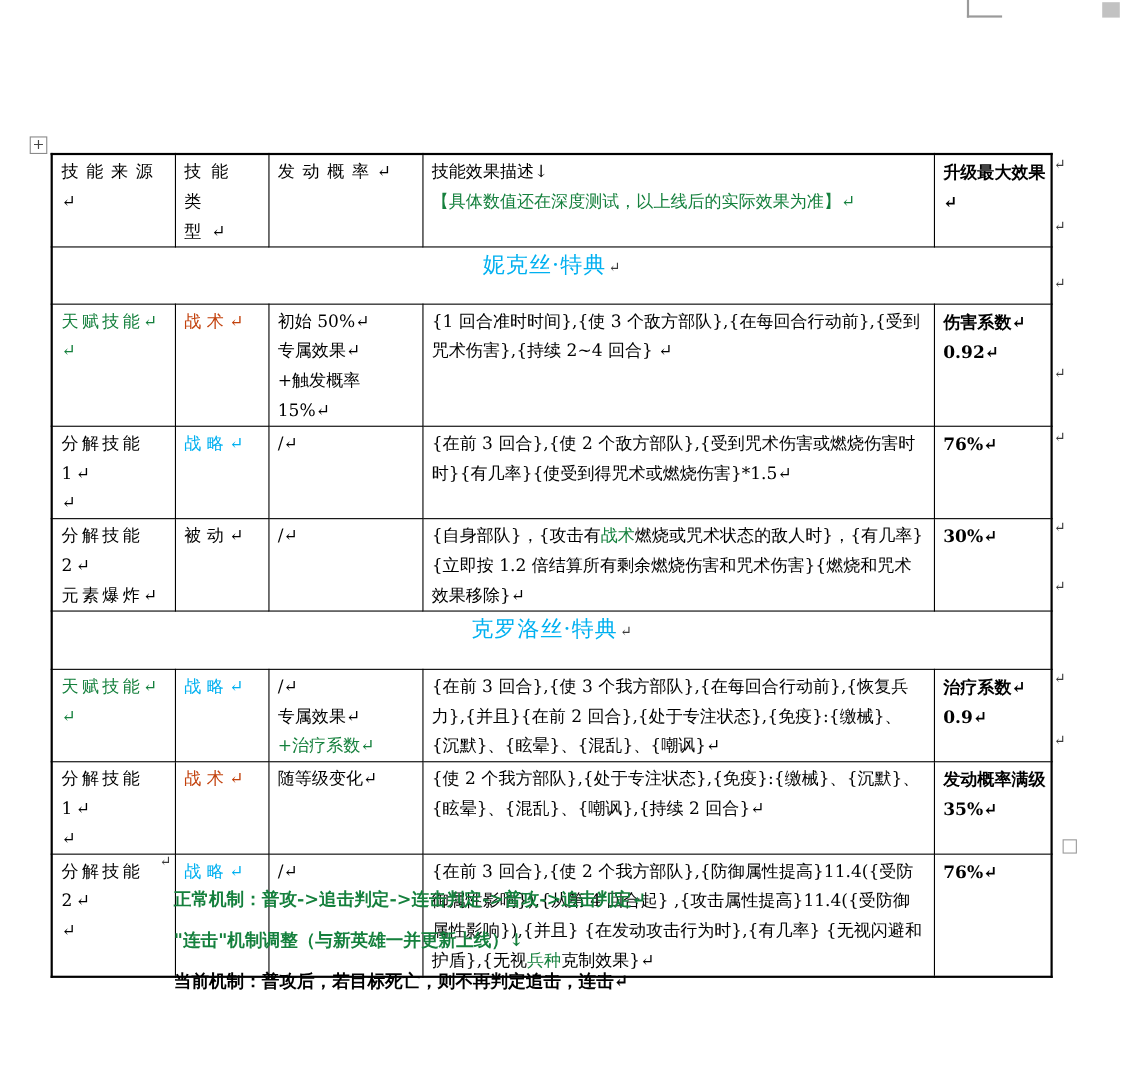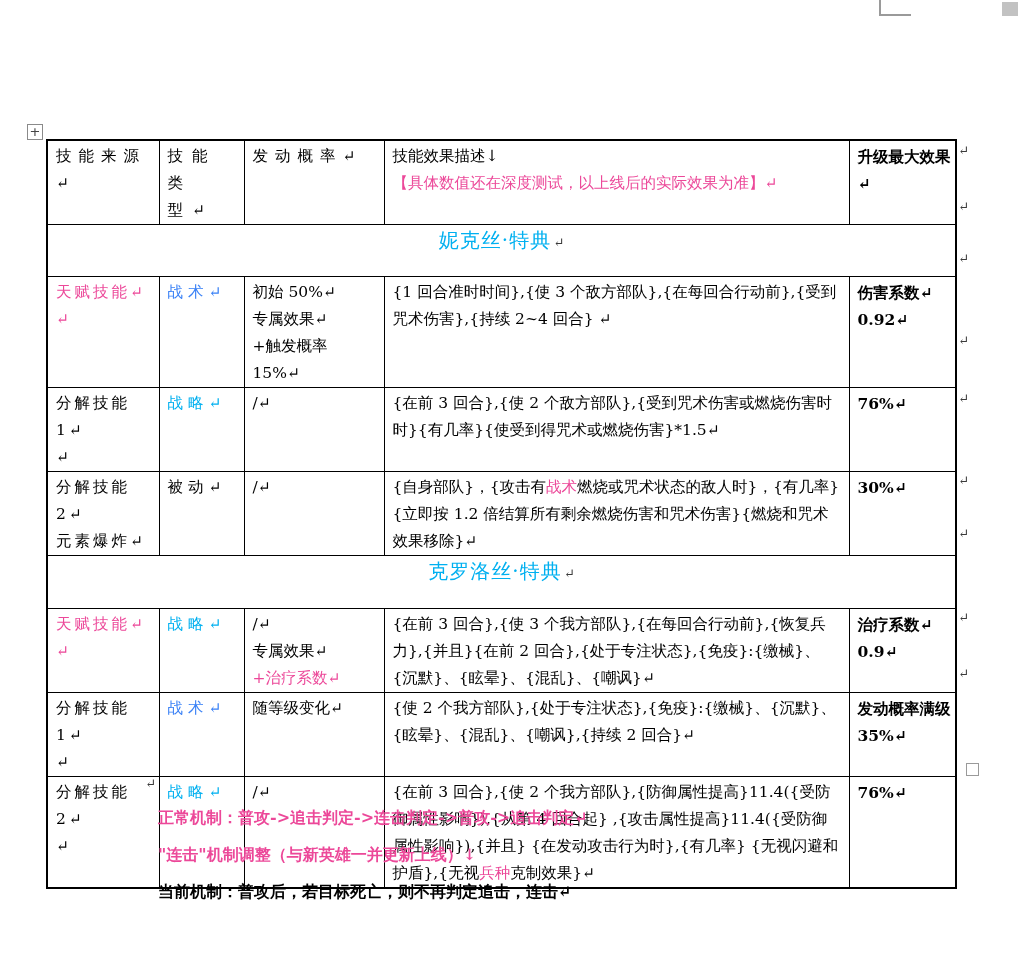--- a/index.html
+++ b/index.html
@@ -21,23 +21,23 @@
     border-collapse: collapse; table-layout: fixed;
     border: 2px solid #000;
     padding-left: 31px;
   }
   table.skills td {
     border: 1px solid #000; vertical-align: top;
     padding: 2px 8px 0 8px; font-size: 15.5px; line-height: 27px;
   }
   table.skills td.maxcol { padding-right: 4px; font-weight: bold; }
   .pre { white-space: pre-wrap; overflow-wrap: anywhere; }
-  .red    { color: #ec4899; }
+  .red    { color: #15803d; }
   .cyan   { color: #00b0f0; }
-  .purple { color: #3b82f6; }
+  .purple { color: #c2410c; }
   .green  { color: #000000; text-align: right; }
   .sp3 { letter-spacing: 3px; }
   .sp5 { letter-spacing: 5px; }
   .sp7 { letter-spacing: 7px; }
   .sp9 { letter-spacing: 9px; }
   td.sec { text-align: center; padding-top: 11px; border-left: 1px solid #000; border-right: 1px solid #000; }
   td.sec .sec-text { color: #00b0f0; font-size: 20px; letter-spacing: 1px; }
   td.sec .mk { font-size: 13px; color: #3a3a3a; margin-left: 2px; }
 
   .row-end-mark { position: absolute; left: 958px; font-size: 13px; color: #3a3a3a; }

